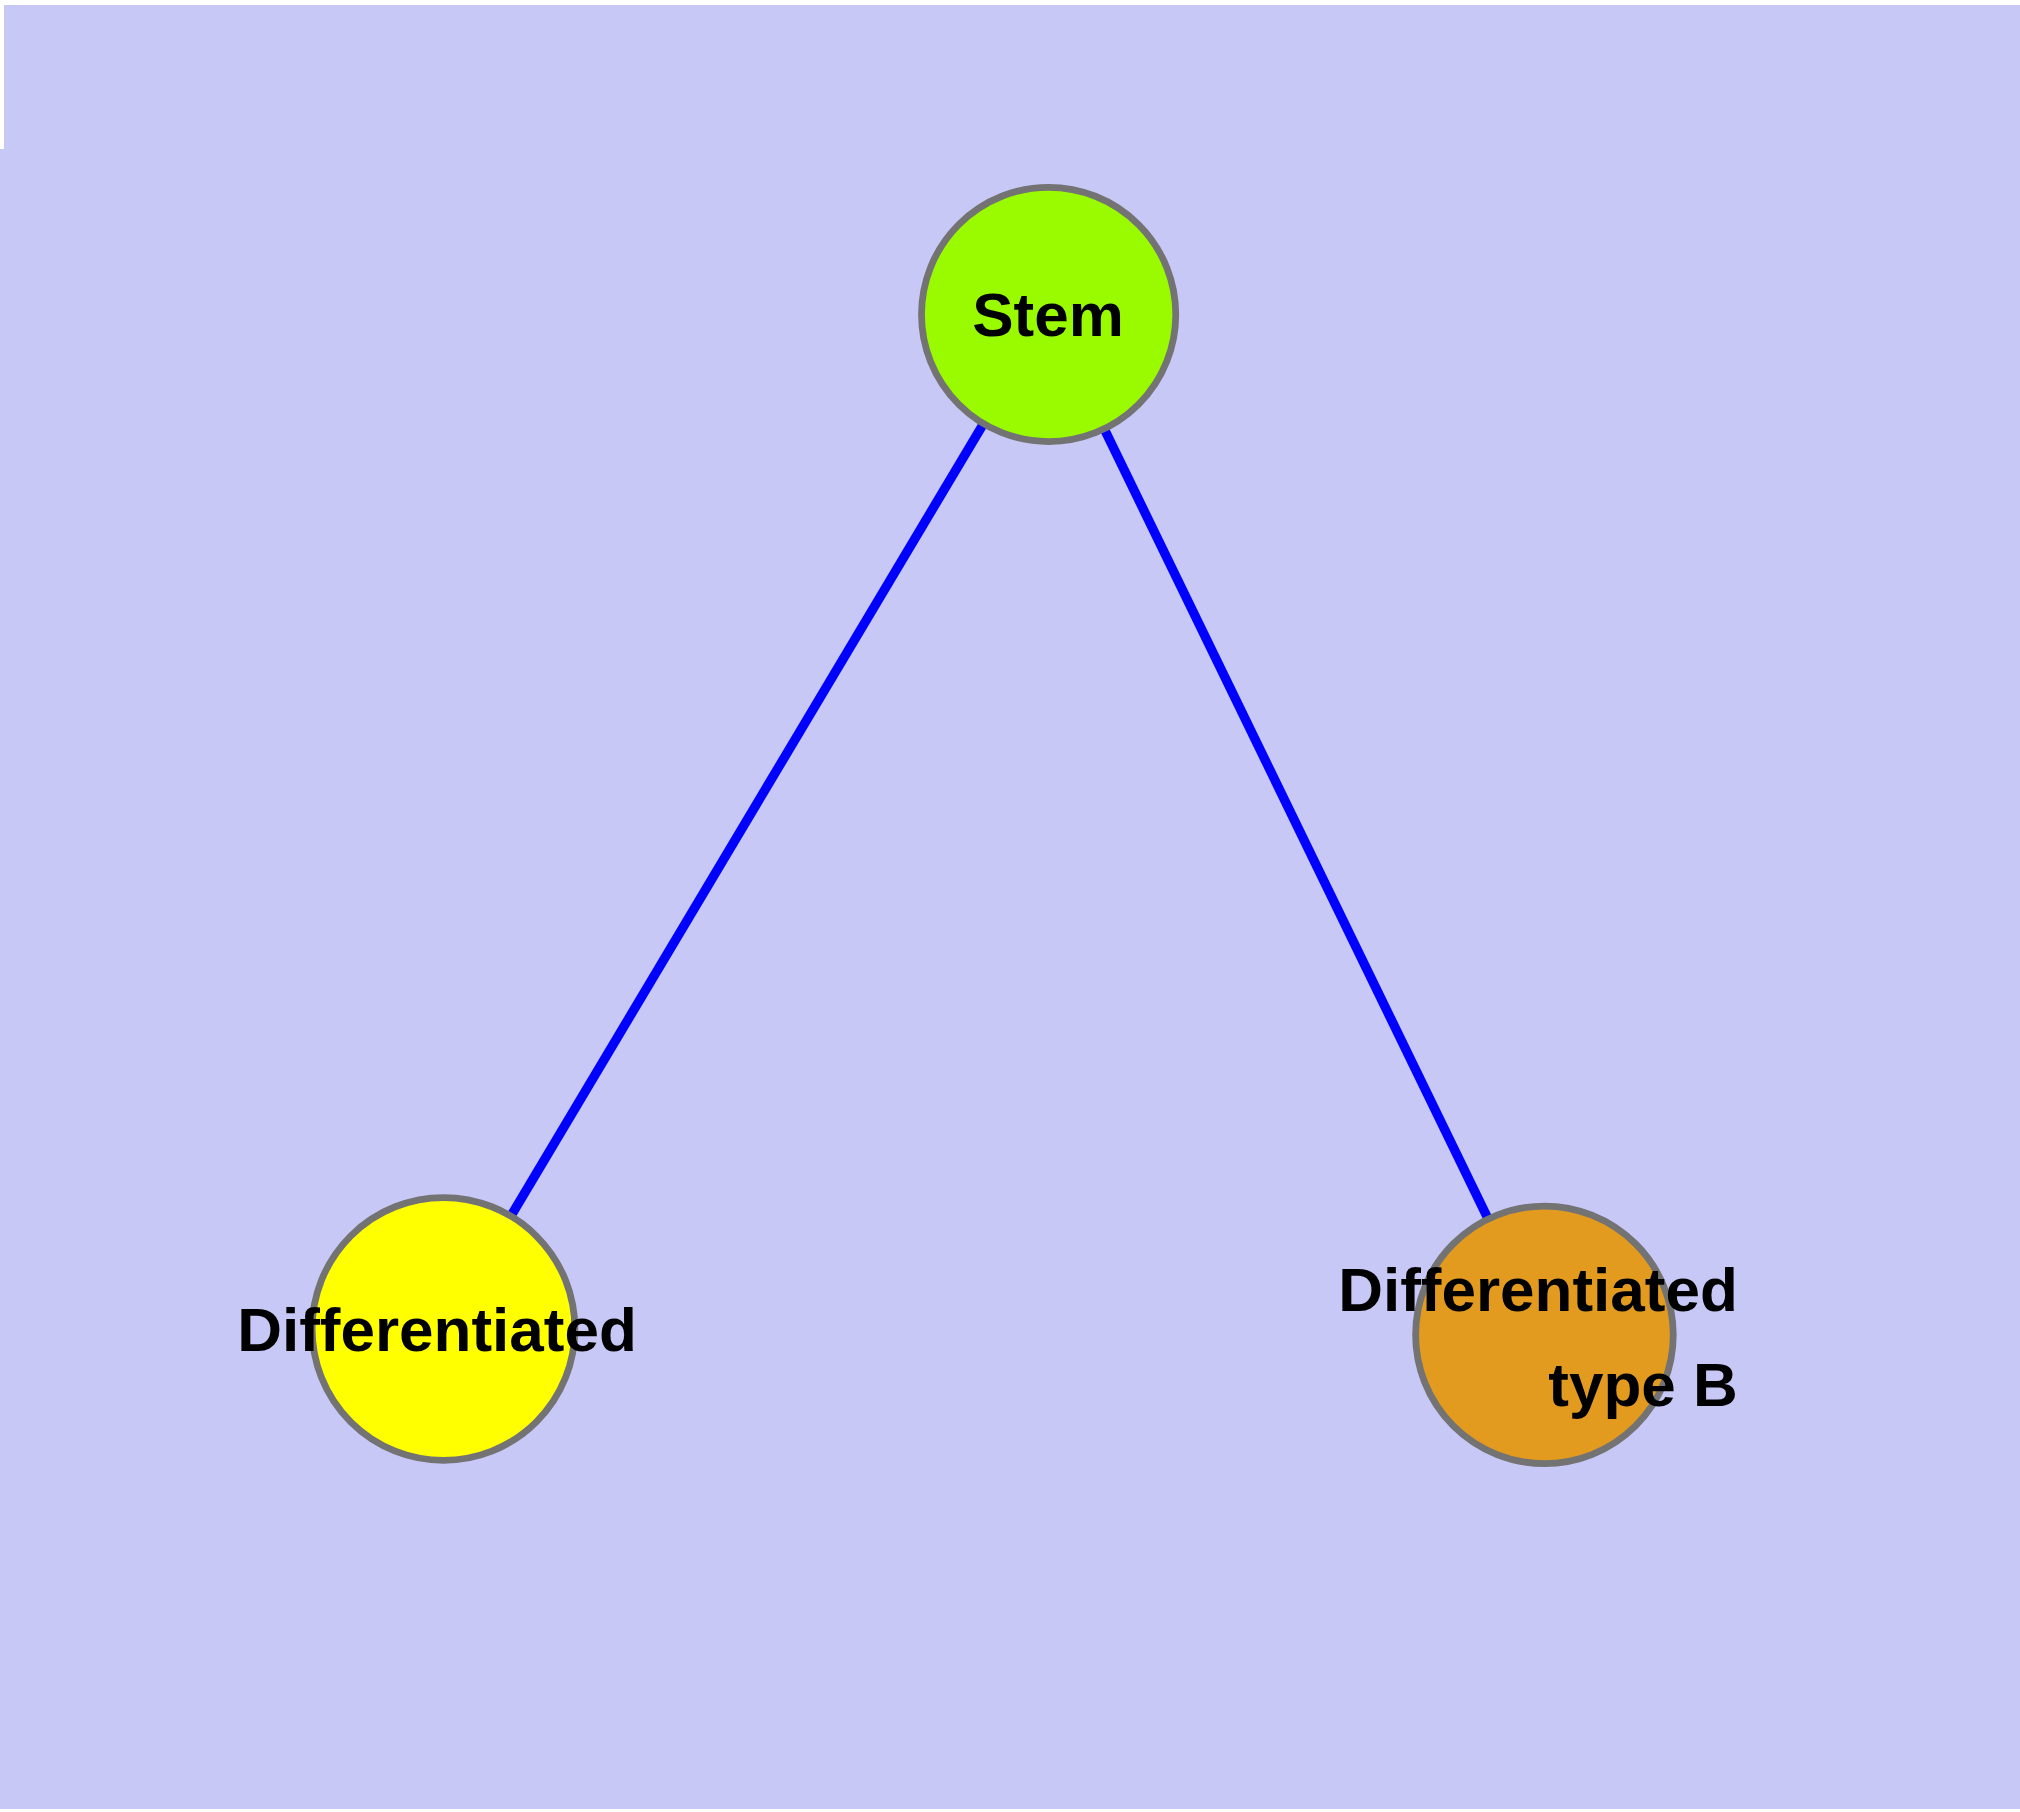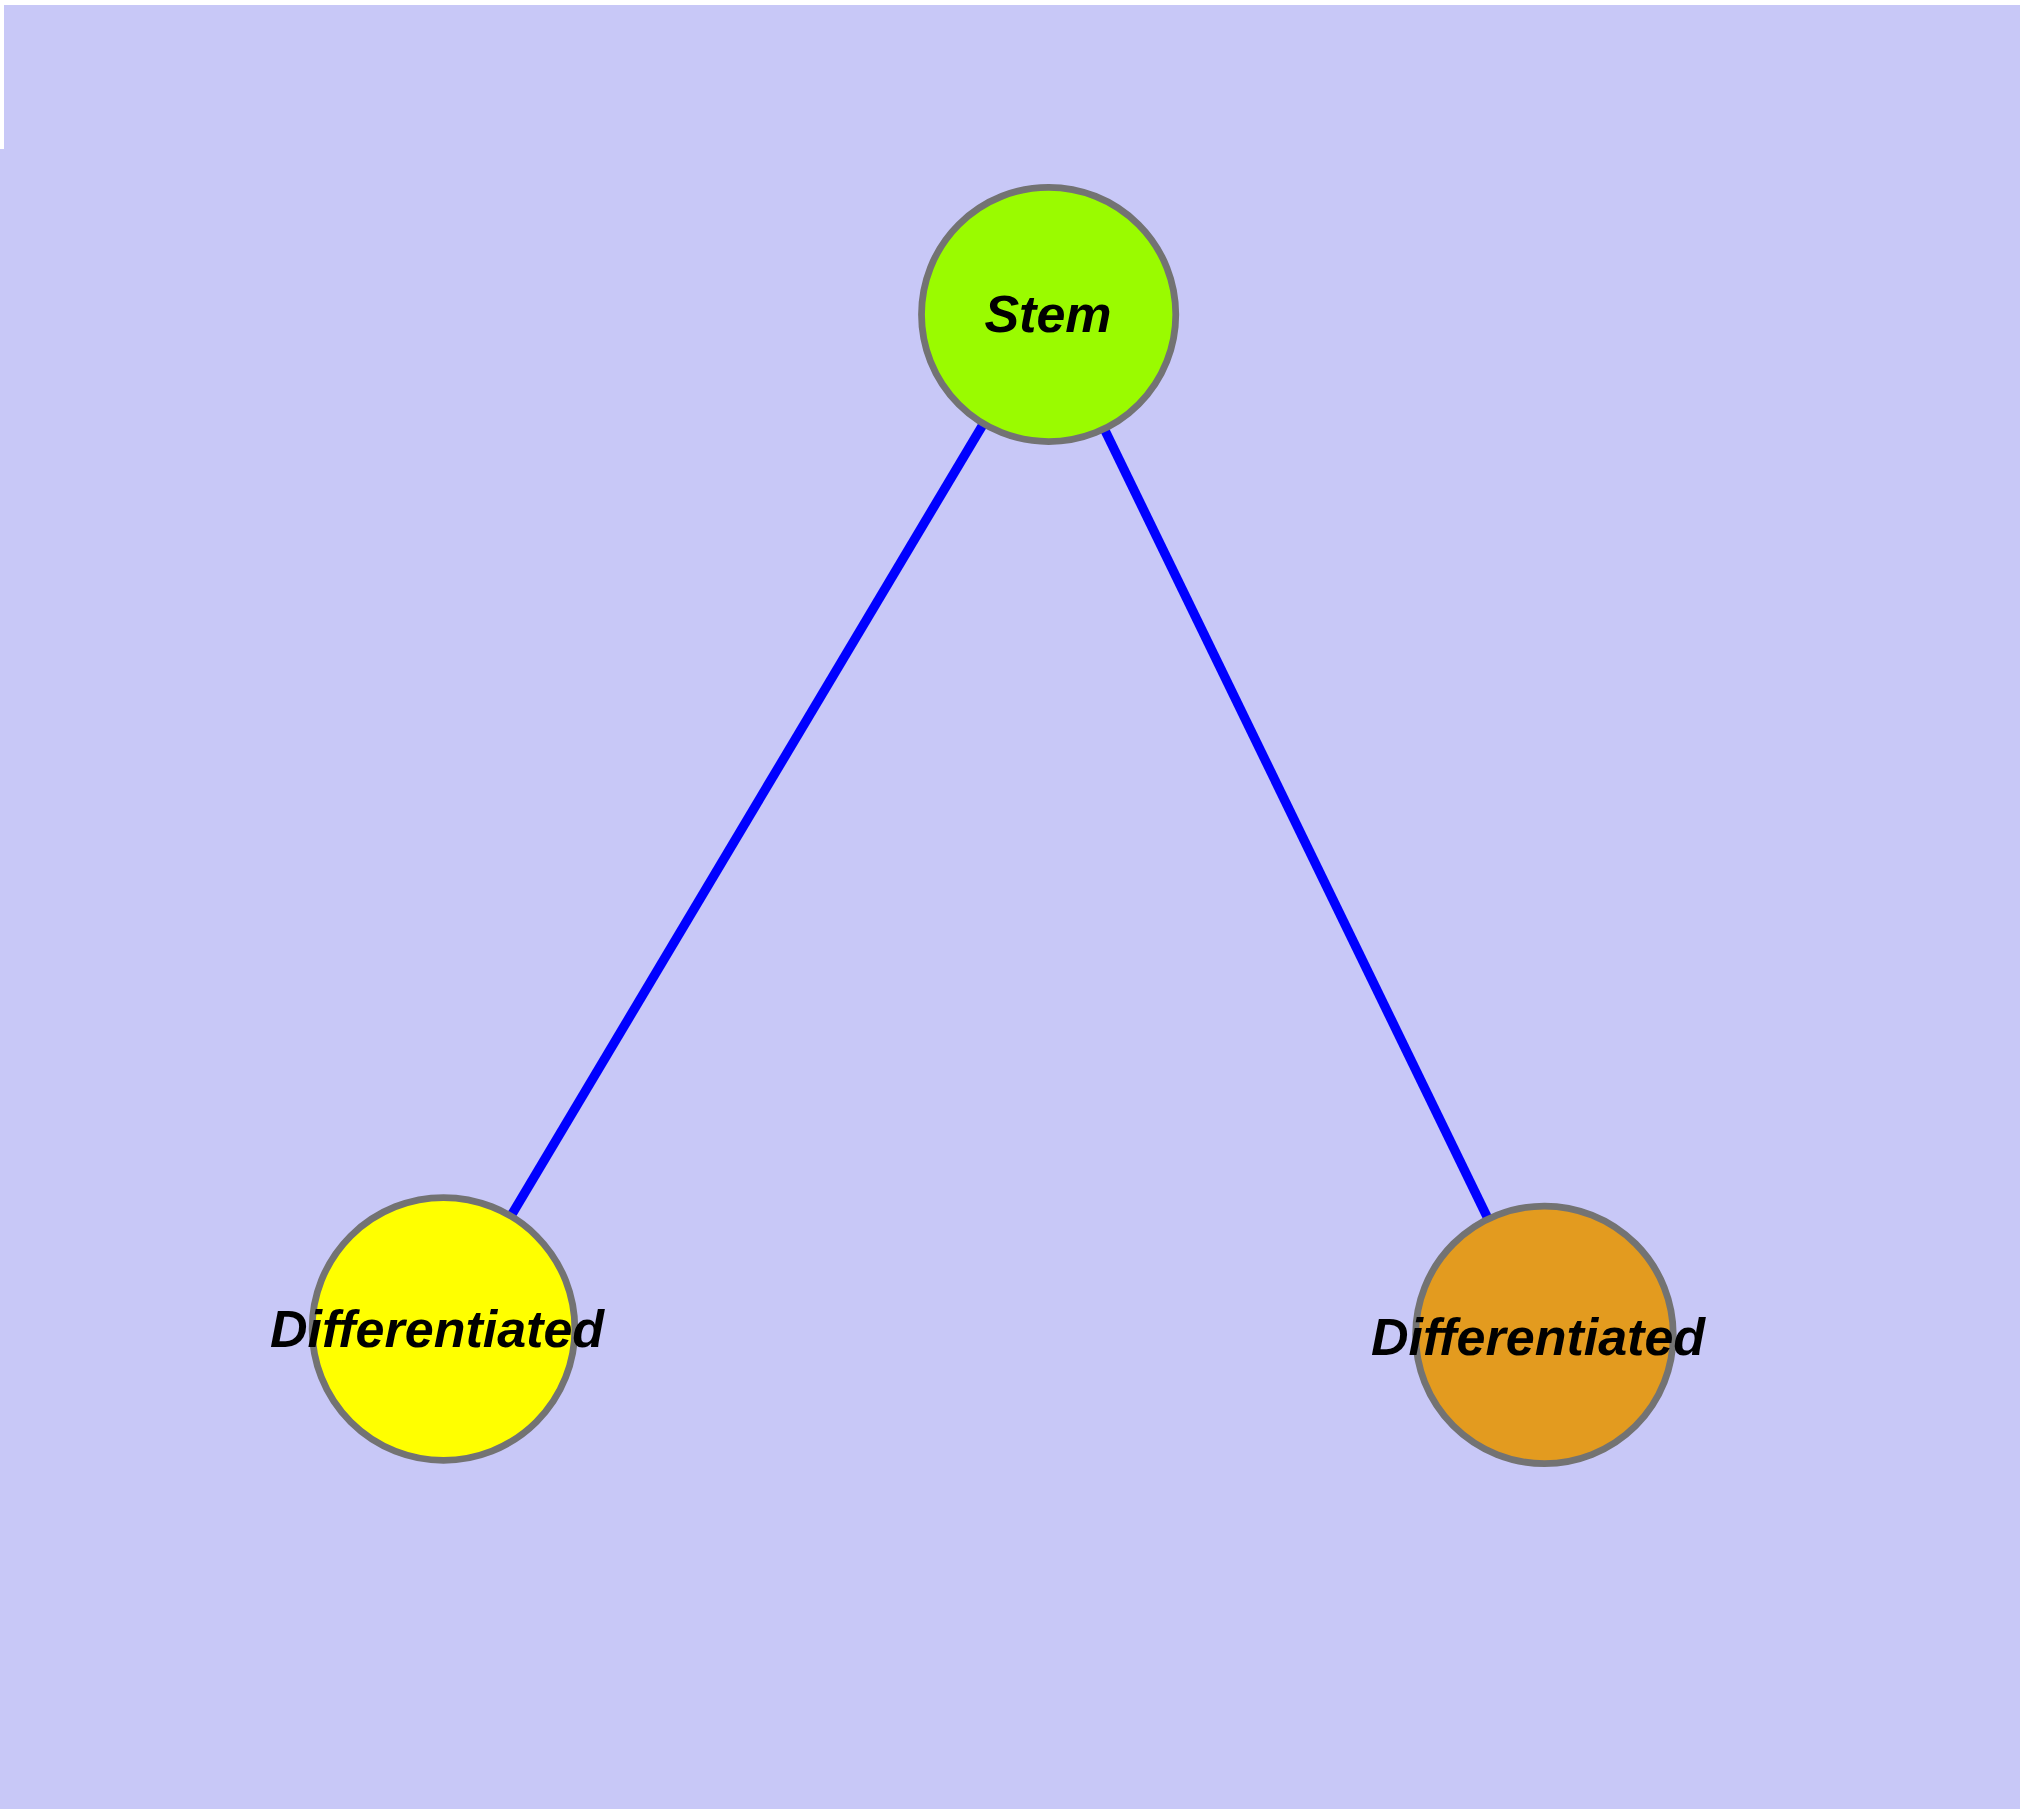--- a/index.html
+++ b/index.html
@@ -37,25 +37,24 @@
     left: 0;
     top: 0;
     width: 2021px;
     height: 1812px;
   }
   .label {
     position: absolute;
     transform: translate(-50%, -50%);
     color: #000000;
     font-weight: bold;
-    font-size: 52px;
+    font-size: 62px;
     line-height: 95px;
     text-align: right;
     white-space: nowrap;
-    font-style: italic;
   }
   .stem-label { left: 1048px; top: 314px; }
   .a-label    { left: 437px;  top: 1329px; }
   .b-label    { left: 1538px; top: 1337px; }
 </style>
 </head>
 <body>
 
 <div class="stage">
 
@@ -72,16 +71,17 @@
   </svg>
 
   <div class="label stem-label">Stem</div>
 
   <div class="label a-label">
     <div>Differentiated</div>
   </div>
 
   <div class="label b-label">
     <div>Differentiated</div>
+    <div>type B</div>
   </div>
 
 </div>
 
 
 </body></html>

